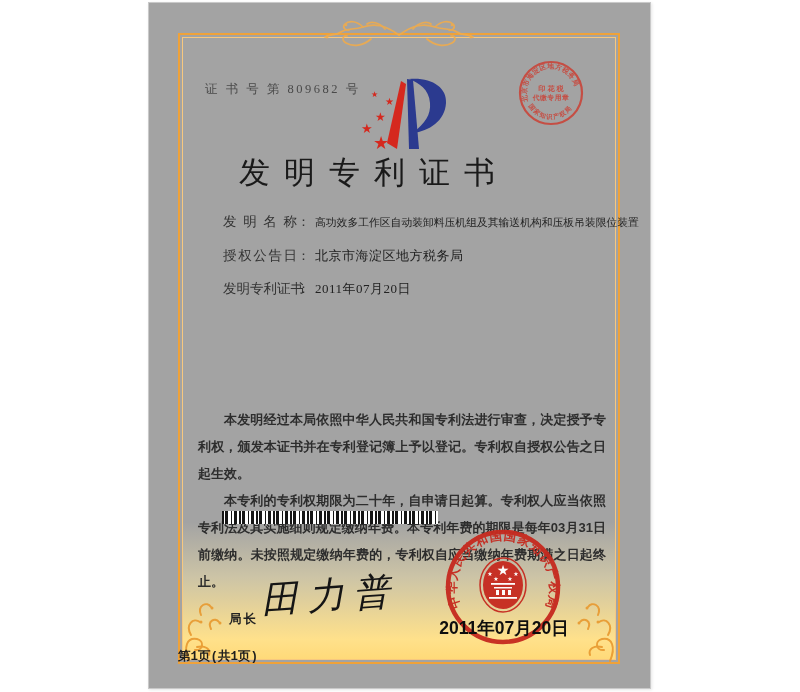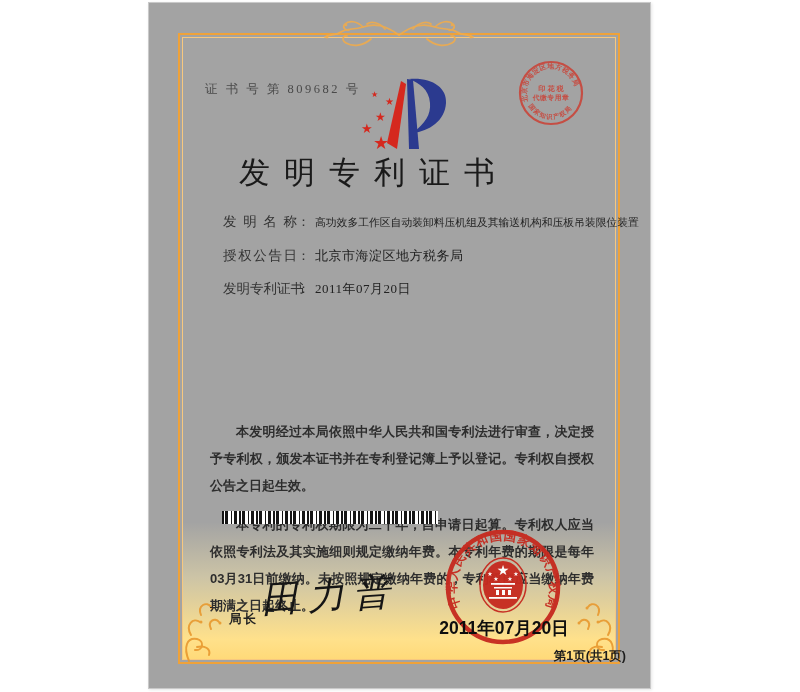--- a/index.html
+++ b/index.html
@@ -21,35 +21,35 @@
   .title{position:absolute;left:29px;top:149px;width:378px;text-align:center;
          font-size:31px;letter-spacing:14px;text-indent:14px;color:#1a1a1a;font-weight:500;}
   .fields{position:absolute;left:74px;top:210px;width:392px;}
   .field-row{height:33.5px;font-size:13px;color:#222;white-space:nowrap;}
   .field-label{display:inline-block;width:74px;text-align:justify;text-align-last:justify;
                font-size:13.5px;color:#333;vertical-align:top;}
   .field-colon{color:#333;}
   .field-value{margin-left:5px;letter-spacing:.5px;}
   .field-row.compact .field-value{font-size:10.8px;letter-spacing:0;}
   .body-text{position:absolute;left:49px;top:403px;width:408px;}
-  .body-text p{margin:12px;text-indent:2em;text-align:justify;
+  .body-text p{margin:0;text-indent:2em;text-align:justify;
                font-family:"Liberation Sans",sans-serif;font-weight:bold;
                font-size:13px;line-height:27px;color:#2d2d2d;}
   .barcode{position:absolute;left:73px;top:508px;width:216px;height:13px;
            background:repeating-linear-gradient(90deg,#151515 0 2px,#fff 2px 3px,#151515 3px 6px,
            #fff 6px 9px,#151515 9px 10px,#fff 10px 12px,#151515 12px 15px,#fff 15px 17px);}
   .signer-label{position:absolute;left:80px;top:608px;font-family:Liberation Serif, serif;
                 font-weight:bold;font-size:12.5px;letter-spacing:2px;color:#222;}
   .signature{position:absolute;left:112px;top:568px;font-size:37px;font-style:italic;
              letter-spacing:9px;color:#151515;transform:rotate(-4deg);font-family:"DejaVu Serif",serif;}
   .office-seal{position:absolute;left:290px;top:520px;width:128px;height:128px;opacity:.96;}
   .issue-date{position:absolute;left:290px;top:613px;width:130px;text-align:center;
               font-family:"Liberation Sans",sans-serif;font-weight:bold;font-size:17.5px;color:#0e0e0e;}
-  .page-footer{position:absolute;left:29px;top:645px;width:448px;text-align:right;
-               font-family:Liberation Sans, sans-serif;font-weight:bold;font-size:12.5px;color:#1d1d1d;}
+  .page-footer{position:absolute;left:29px;top:645px;width:448px;text-align:left;
+               font-family:Liberation Mono, monospace;font-weight:bold;font-size:12.5px;color:#1d1d1d;}
   .tax-seal{position:absolute;left:362px;top:50px;width:80px;height:80px;opacity:.92;}
   svg text{font-family:"Liberation Sans",sans-serif;}
 </style>
 </head>
 <body>
 
 <div class="stage">
   <div class="page">
 
     <div class="frame">

